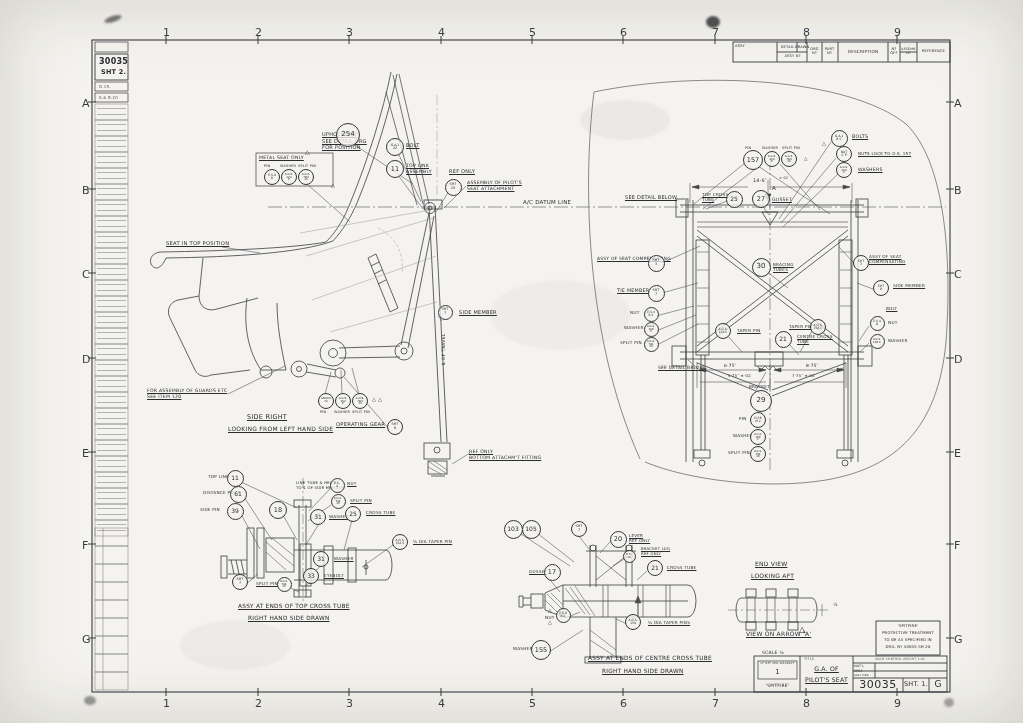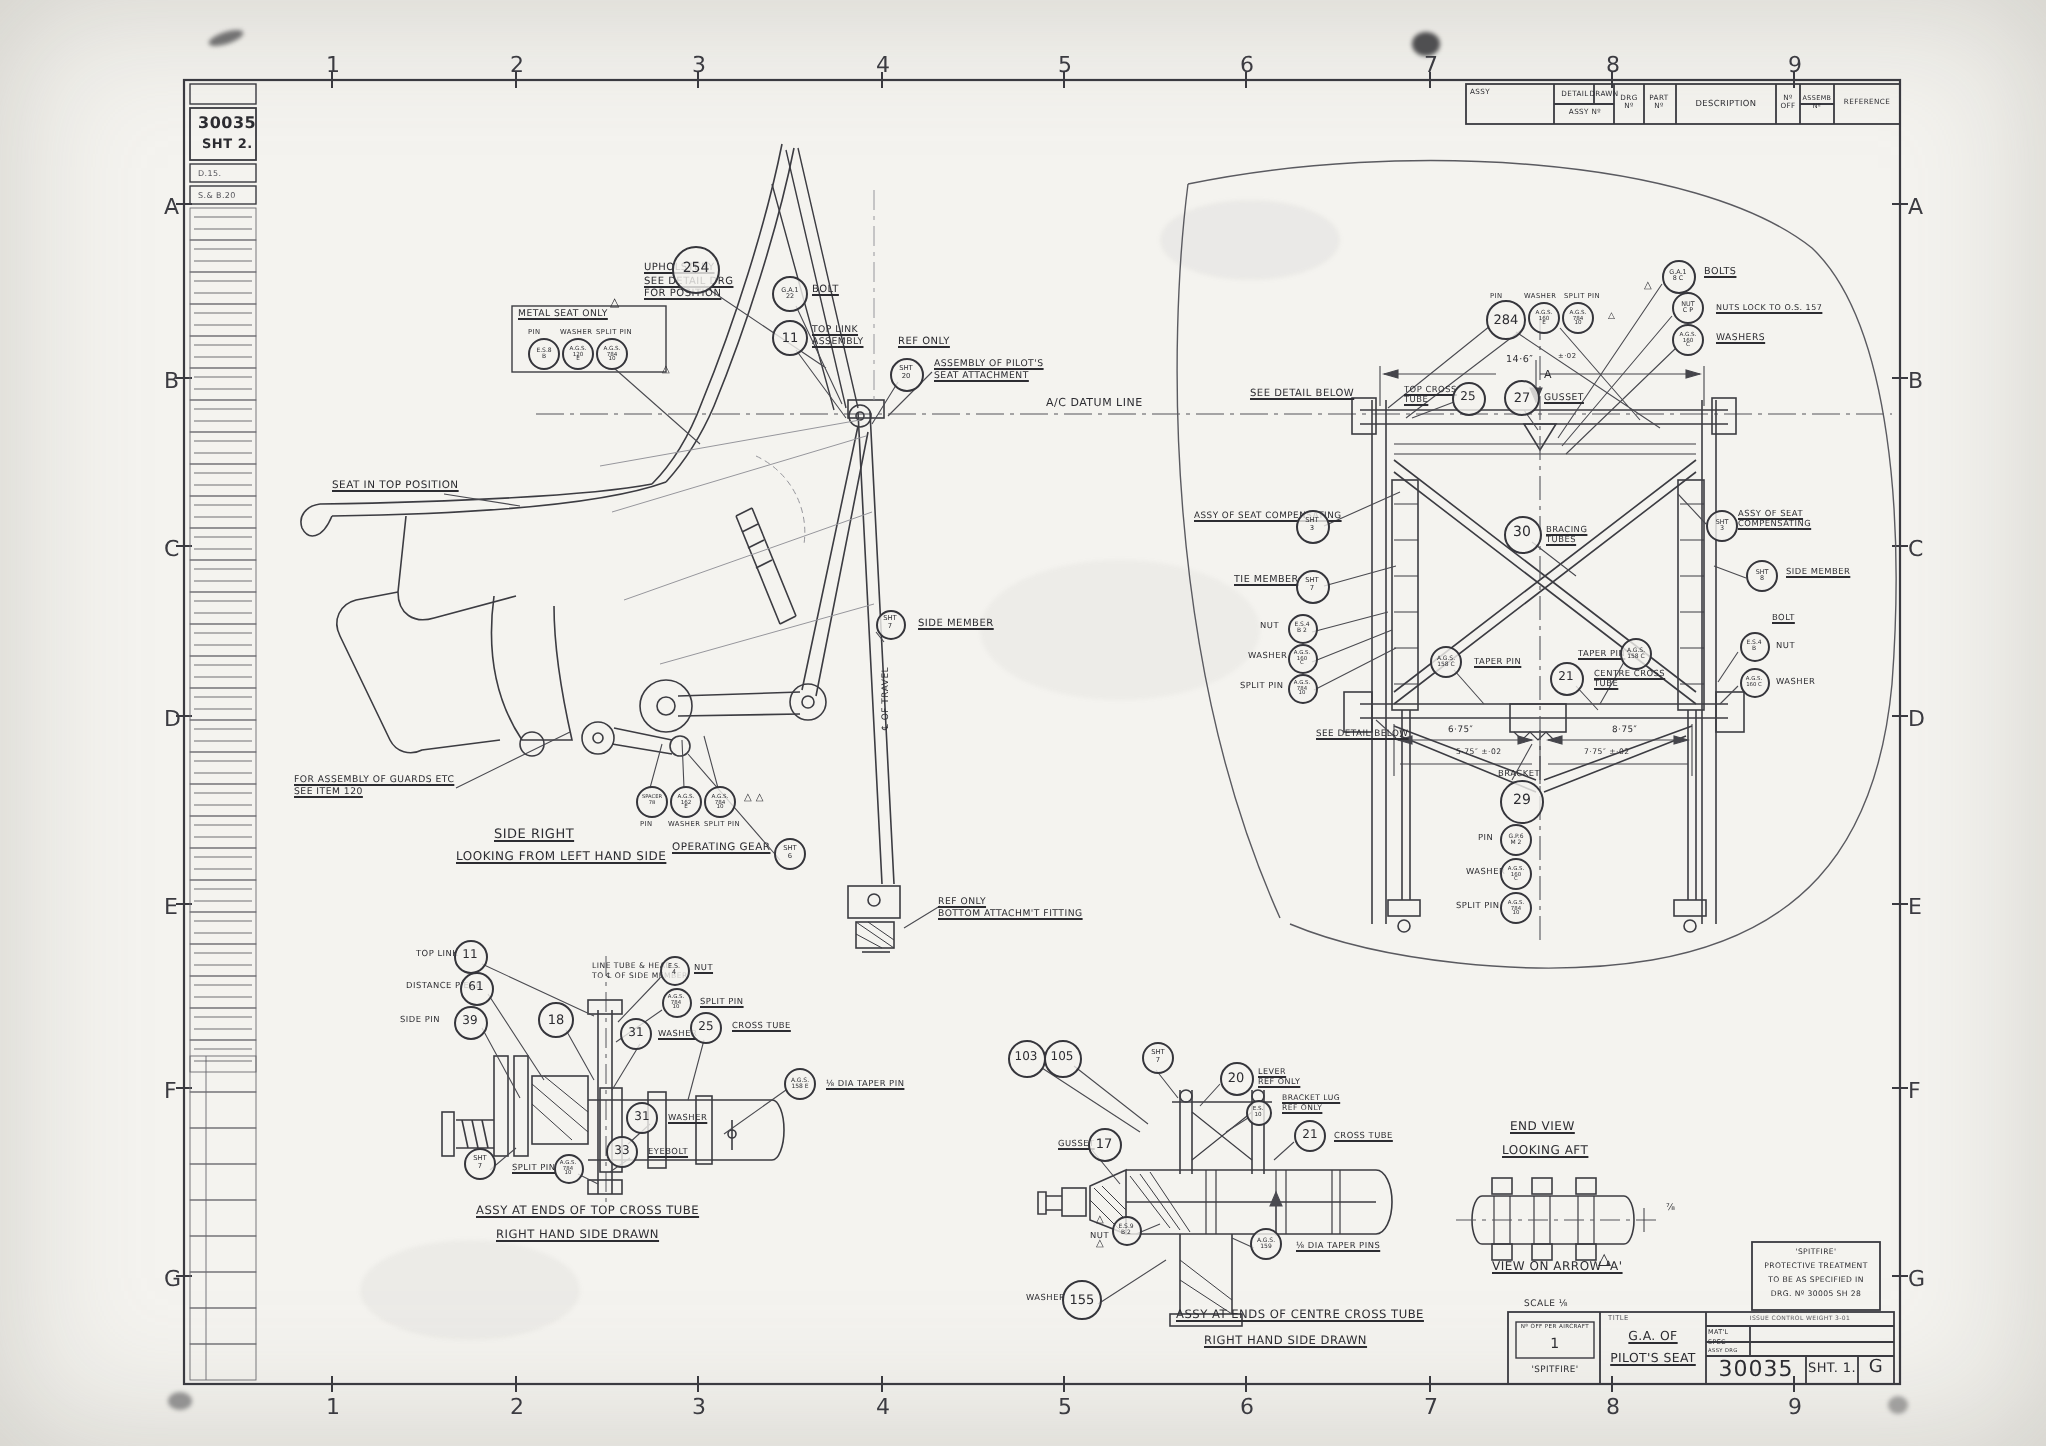--- a/index.html
+++ b/index.html
@@ -532,21 +532,21 @@
       <div class="balloon" style="left: 352px; top: 393px; width: 14px; height: 14px;">
         <span style="font-size: 2.8px;">A.G.S.</span>
         <span style="font-size: 2.8px;">784</span>
         <span style="font-size: 2.8px;">10</span>
       </div>
       <div class="balloon" style="left: 387px; top: 419px; width: 14px; height: 14px;">
         <span style="font-size: 3.4px;">SHT</span>
         <span style="font-size: 3.4px;">6</span>
       </div>
       <div class="balloon" style="left: 743px; top: 150px; width: 18px; height: 18px;">
-        <span style="font-size: 6.5px;">284</span>
+        <span style="font-size: 6.5px;">157</span>
       </div>
       <div class="balloon" style="left: 764px; top: 151px; width: 14px; height: 14px;">
         <span style="font-size: 2.8px;">A.G.S.</span>
         <span style="font-size: 2.8px;">160</span>
         <span style="font-size: 2.8px;">E</span>
       </div>
       <div class="balloon" style="left: 781px; top: 151px; width: 14px; height: 14px;">
         <span style="font-size: 2.8px;">A.G.S.</span>
         <span style="font-size: 2.8px;">784</span>
         <span style="font-size: 2.8px;">10</span>

